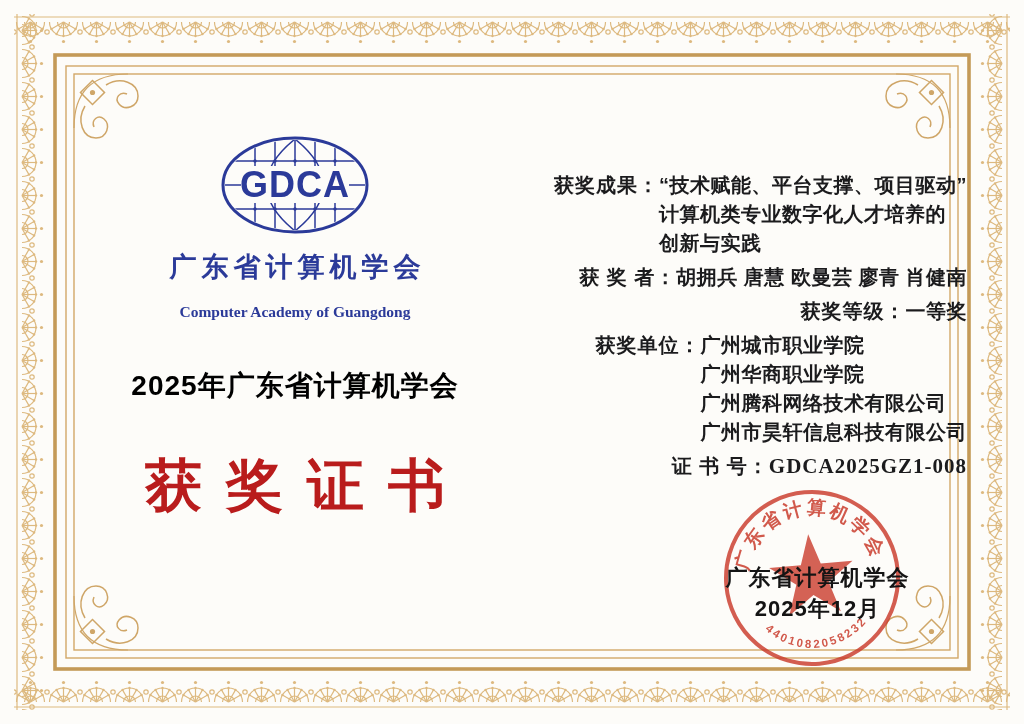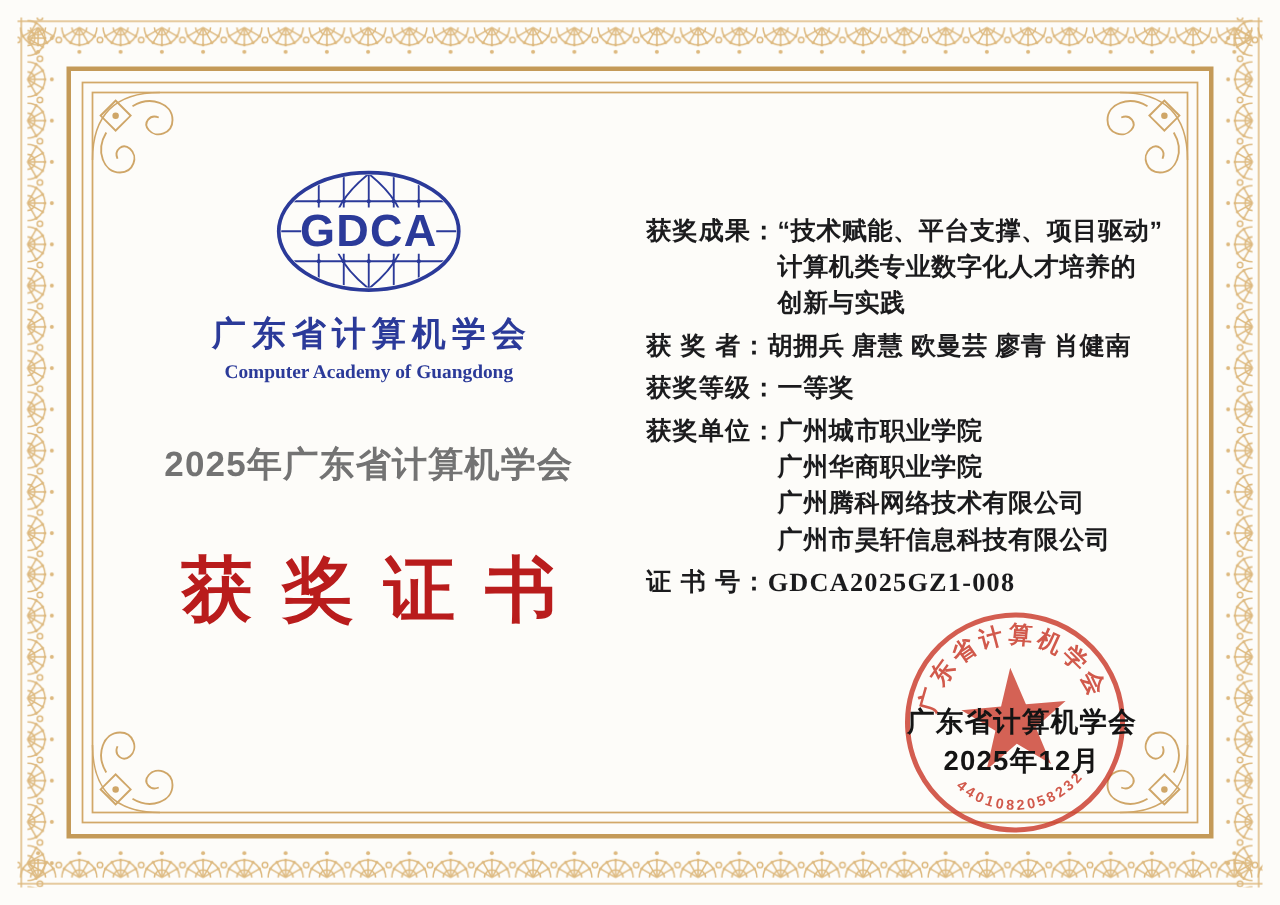--- a/index.html
+++ b/index.html
@@ -4,27 +4,27 @@
 <style>
   * { margin:0; padding:0; box-sizing:border-box; }
   html,body { width:1024px; height:724px; }
   body { font-family:"Liberation Sans", sans-serif; background:#ffffff; }
   .page { position:relative; width:1024px; height:724px; background:#fdfcf9; overflow:hidden; }
   .border-svg { position:absolute; left:0; top:0; z-index:1; }
 
   .left-col { position:absolute; left:85px; top:133px; width:420px; text-align:center; z-index:2; }
   .logo-svg { display:block; margin:0 auto; }
   .org-cn { margin-top:4px; font-size:27px; font-weight:bold; color:#2b3a99; letter-spacing:5px; text-indent:5px; }
-  .org-en { margin-top:4px; font-family:"Liberation Serif", serif; font-size:15.5px; font-weight:bold; color:#2b3a99; }
-  .title-block { margin-top:46px; color:#737373; font-weight:800; font-size:28px; line-height:37px; letter-spacing:1px; }
+  .org-en { margin-top:18px; font-family:"Liberation Serif", serif; font-size:15.5px; font-weight:bold; color:#2b3a99; }
+  .title-block { margin-top:46px; color:#000000; font-weight:800; font-size:28px; line-height:37px; letter-spacing:1px; }
   .title-line3 { font-size:25px; }
   .cert-heading { margin-top:44px; color:#b91c1c; font-weight:800; font-size:57px; letter-spacing:24px; text-indent:24px; white-space:nowrap; }
 
   .right-col { position:absolute; left:517px; top:171px; width:450px; z-index:2; color:#1b1b1d; }
-  .field-row { display:flex; align-items:flex-start; margin-bottom:5px; }
+  .field-row { display:flex; align-items:flex-start; margin-bottom:5px;justify-content:flex-end; }
   .field-label { flex:0 0 auto; font-size:20px; font-weight:bold; line-height:29px; letter-spacing:1px; white-space:pre; }
   .field-value { font-size:20px; font-weight:bold; line-height:29px; letter-spacing:0.5px; }
   .field-value .serif { font-family:"Liberation Serif", serif; font-size:21px; letter-spacing:1px; }
 
   .seal-svg { position:absolute; left:720px; top:486px; z-index:3; opacity:0.93; }
   .issuer-block { position:absolute; left:695px; top:562px; width:245px; text-align:center;
                   z-index:4; color:#141414; font-weight:bold; font-size:22px; line-height:31px; letter-spacing:1px; }
 </style>
 </head>
 <body>

